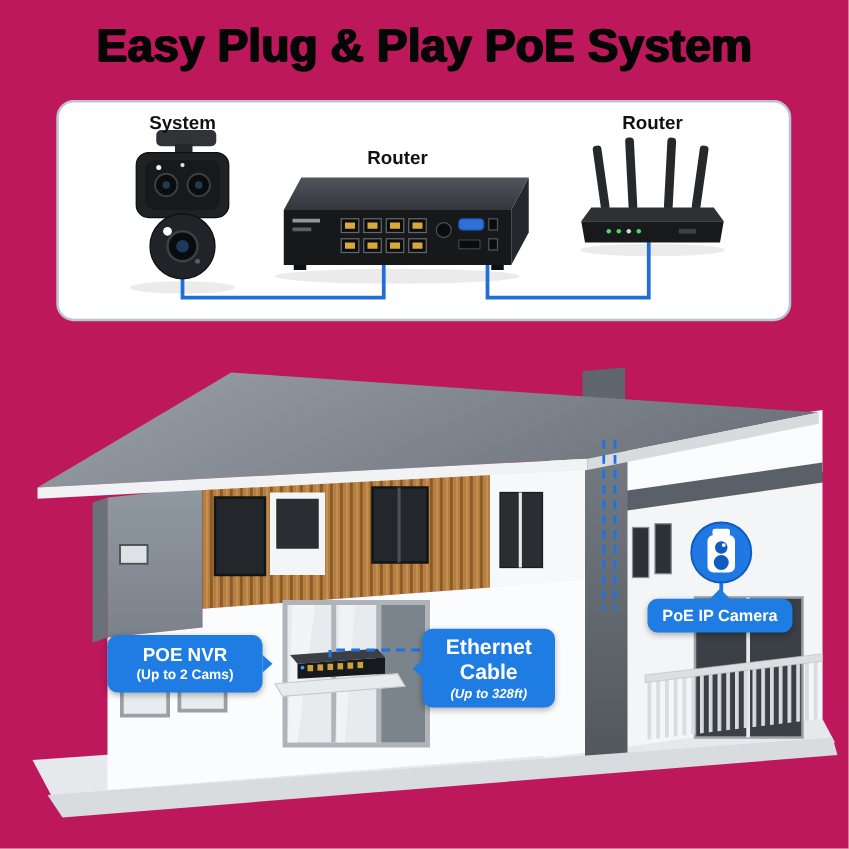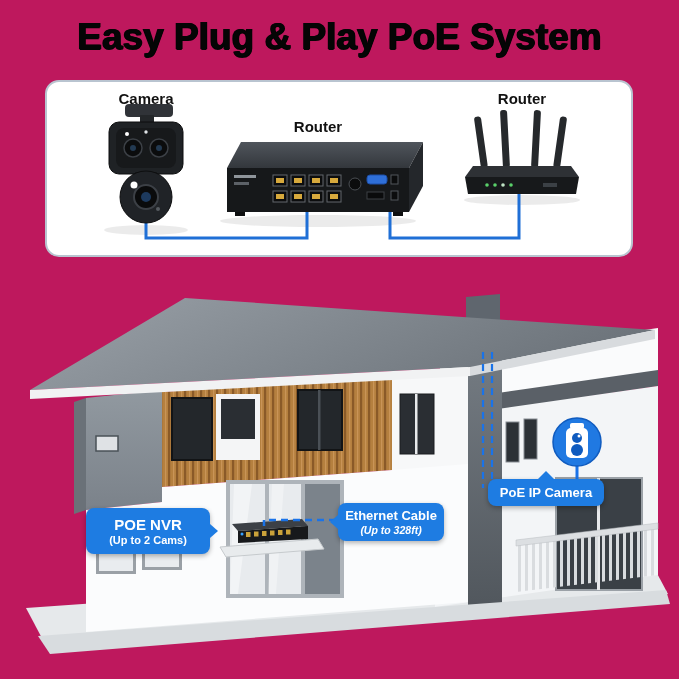--- a/index.html
+++ b/index.html
@@ -16,23 +16,23 @@
   .lbl-router{left:477px;top:90px;}
   .diagram-svg{position:absolute;left:45px;top:80px;}
   .house-svg{position:absolute;left:0;top:270px;}
   .badge{position:absolute;background:#1e7ce2;color:#fff;border-radius:8px;text-align:center;
          box-shadow:0 2px 5px rgba(0,0,0,0.3);z-index:5;}
   .badge .b1{font-weight:bold;}
   .badge-nvr{left:86px;top:508px;width:120px;padding:8px 2px;}
   .badge-nvr .b1{font-size:15px;}
   .badge-nvr .b2{font-size:11px;font-weight:bold;margin-top:1px;}
   .badge-cable{left:338px;top:503px;width:102px;padding:5px 2px;}
-  .badge-cable .b1{font-size:13px;text-align:center;}
+  .badge-cable .b1{font-size:17px;text-align:center;}
   .badge-cable .b2{font-size:10.5px;font-weight:bold;margin-top:1px;font-style:italic;}
-  .badge-camera{left:488px;top:479px;width:116px;padding:6px 0;}
+  .badge-camera{left:518px;top:479px;width:116px;padding:6px 0;}
   .badge-camera .b1{font-size:13px;}
   .tail-right::after{content:"";position:absolute;right:-8px;top:50%;margin-top:-7px;
     border-top:7px solid transparent;border-bottom:7px solid transparent;border-left:8px solid #1e7ce2;}
   .tail-left::before{content:"";position:absolute;left:-8px;top:50%;margin-top:-7px;
     border-top:7px solid transparent;border-bottom:7px solid transparent;border-right:8px solid #1e7ce2;}
   .tail-top::before{content:"";position:absolute;top:-8px;left:50%;margin-left:-8px;
     border-left:8px solid transparent;border-right:8px solid transparent;border-bottom:8px solid #1e7ce2;}
 </style>
 </head>
 <body>
@@ -121,21 +121,21 @@
       <polygon points="428,86 526,86 534,97 420,97" fill="#2e3135"></polygon>
       <polygon points="420,97 534,97 531,114 423,114" fill="#17191b"></polygon>
       <circle cx="442" cy="105" r="1.8" fill="#5ad06a"></circle>
       <circle cx="450" cy="105" r="1.8" fill="#5ad06a"></circle>
       <circle cx="458" cy="105" r="1.8" fill="#bfe3c4"></circle>
       <circle cx="466" cy="105" r="1.8" fill="#5ad06a"></circle>
       <rect x="498" y="103" width="14" height="4" fill="#3b4045"></rect>
     </g>
   </svg>
 
-  <div class="dev-label lbl-camera">Camera</div>
+  <div class="dev-label lbl-camera">System</div>
   <div class="dev-label lbl-nvr">Router</div>
   <div class="dev-label lbl-router">Router</div>
 
   <svg class="house-svg" width="679" height="409" viewBox="0 0 679 409">
     <defs>
       <linearGradient id="roofGrad" x1="0" y1="0" x2="1" y2="0.3">
         <stop offset="0" stop-color="#9aa1a8"></stop>
           <stop offset="1" stop-color="#6d747b"></stop>
       </linearGradient>
       <linearGradient id="colGrad" x1="0" y1="0" x2="0" y2="1">

